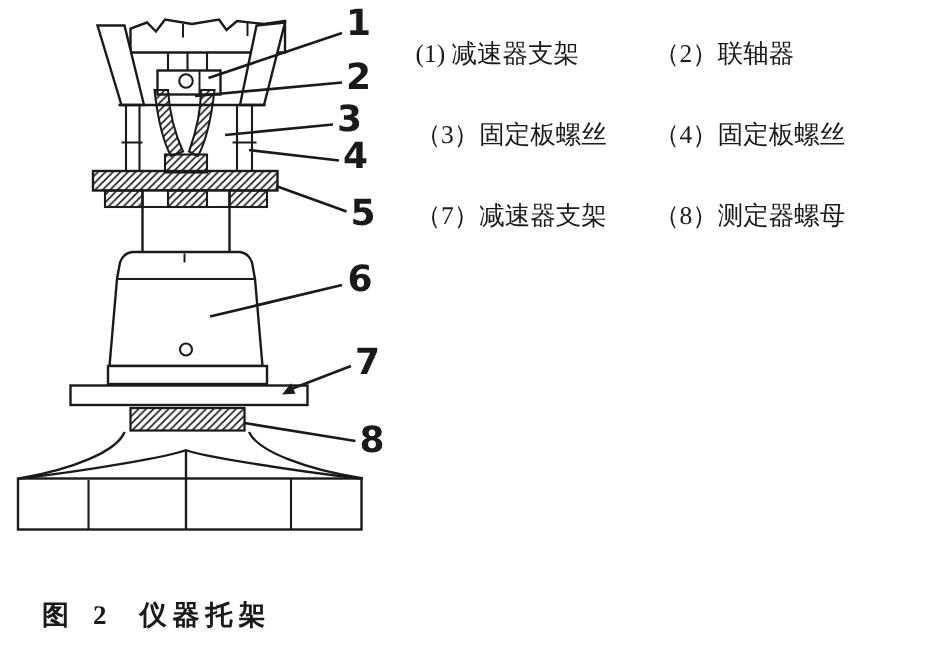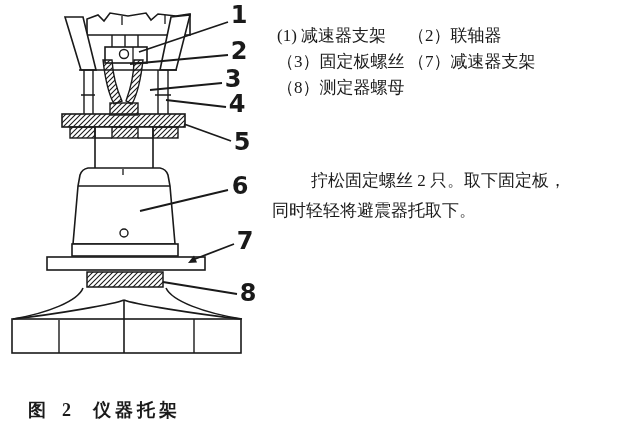--- a/index.html
+++ b/index.html
@@ -7,20 +7,21 @@
     width:627px;height:430px;background:#ffffff;position:relative;
     font-family:"Liberation Serif","DejaVu Serif",serif;color:#1a1a1a;
     overflow:hidden;
   }
   .canvas{position:absolute;inset:0;background:#ffffff;}
   svg.fig{position:absolute;left:0;top:0;}
   .legend{
     position:absolute;left:277px;top:23px;
     display:grid;grid-template-columns:131px auto;
     font-size:17px;
+    gap:28px;
   }
   .legend .li{line-height:25.8px;white-space:nowrap;}
   .para{
     position:absolute;left:272px;top:166px;width:352px;
     font-size:17px;line-height:30px;
   }
   .para .ln{white-space:nowrap;}
   .para .ln.indent{padding-left:39px;}
   .caption{
     position:absolute;left:28px;top:398px;
@@ -125,26 +126,23 @@
       <text class="callout" x="240" y="194" text-anchor="middle">6</text>
       <text class="callout" x="245" y="249" text-anchor="middle">7</text>
       <text class="callout" x="248" y="301" text-anchor="middle">8</text>
     </g>
   </svg>
 
   <div class="legend">
     <div class="li"><span>(1) </span><span>减速器支架</span></div>
     <div class="li"><span>（2）</span><span>联轴器</span></div>
     <div class="li"><span>（3）</span><span>固定板螺丝</span></div>
+    <div class="li"><span>（4）</span><span>固定板螺丝</span></div>
     <div class="li"><span>（7）</span><span>减速器支架</span></div>
     <div class="li"><span>（8）</span><span>测定器螺母</span></div>
   </div>
 
-  <div class="para">
-    <div class="ln indent">拧松固定螺丝 2 只。取下固定板，</div>
-    <div class="ln">同时轻轻将避震器托取下。</div>
-  </div>
 
   <div class="caption">
     <span class="fig">图</span><span class="num">2</span><span class="ttl">仪器托架</span>
   </div>
 
 </div>
 
 </body></html>

